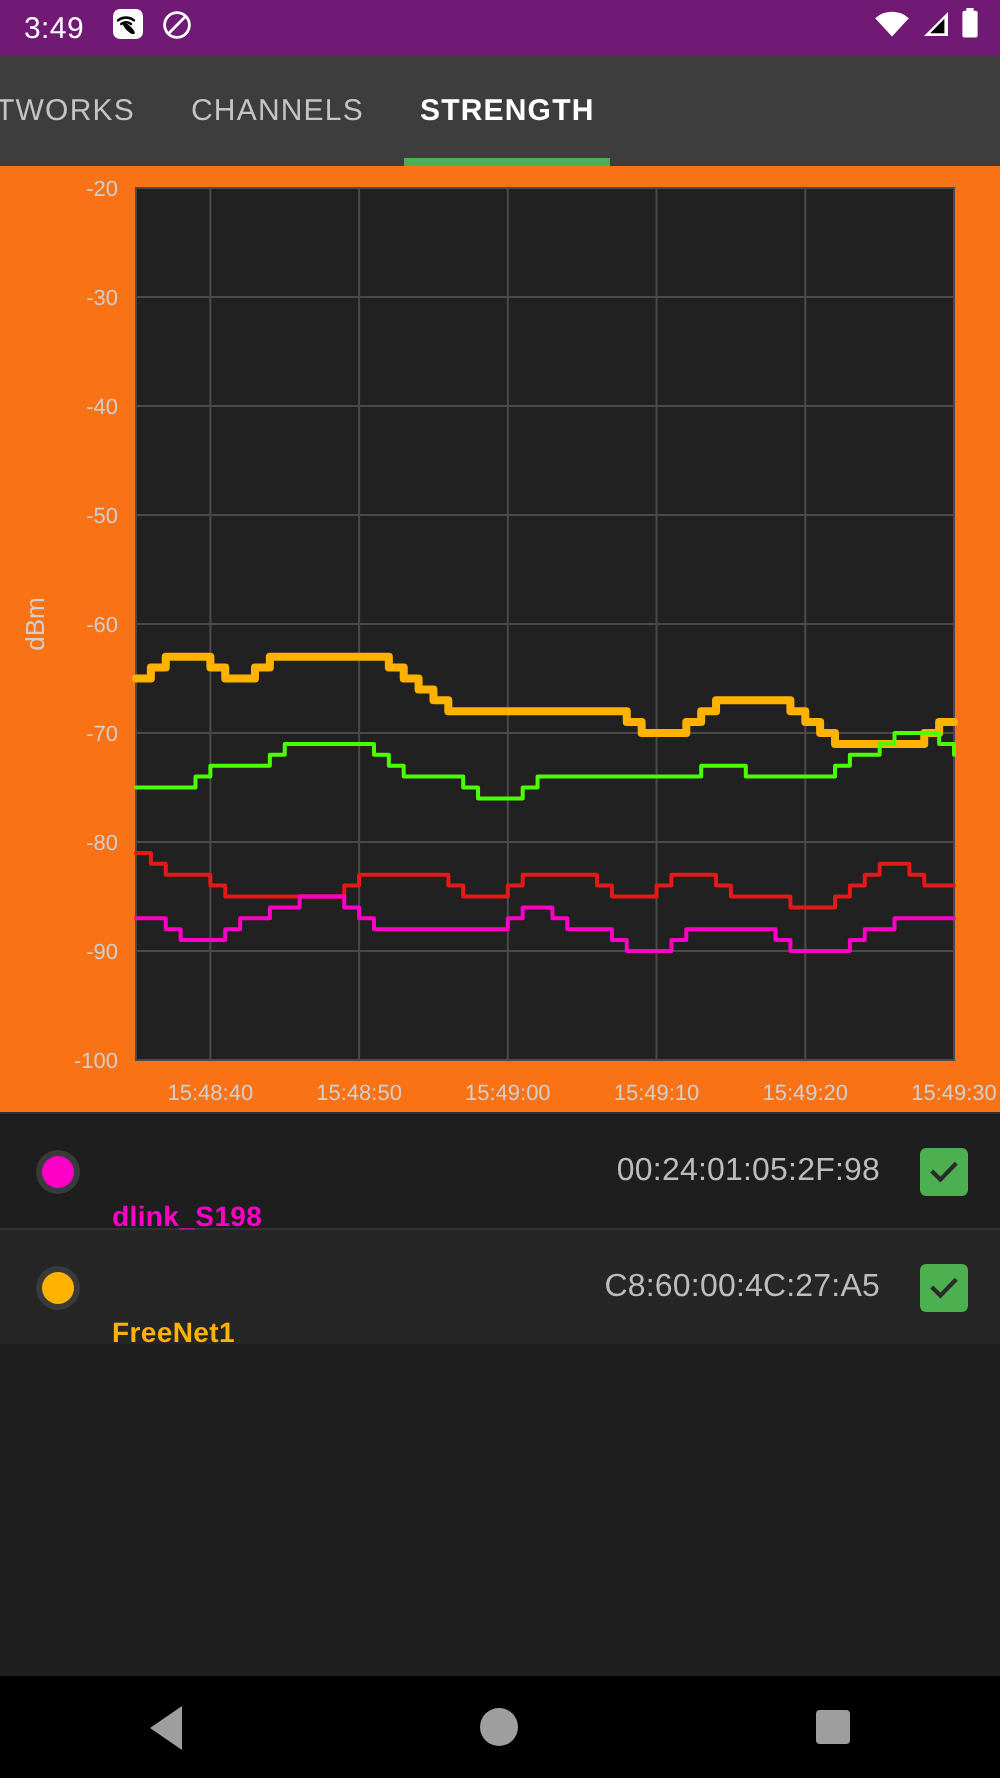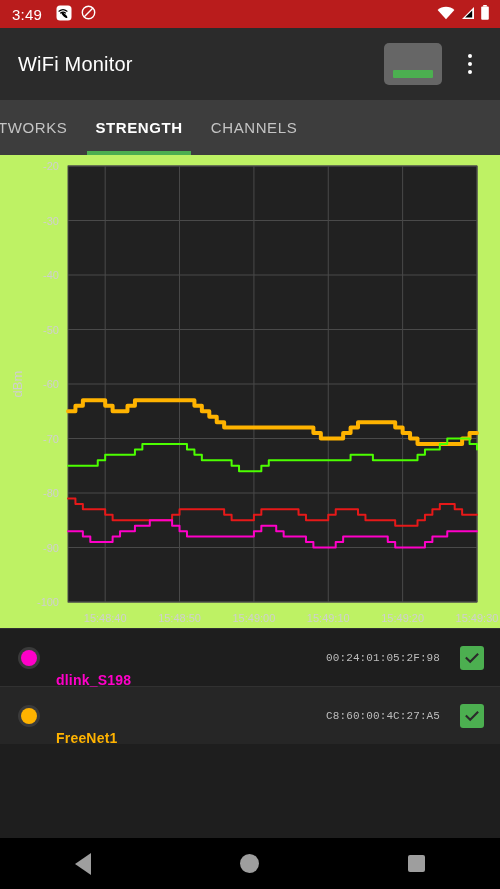--- a/index.html
+++ b/index.html
@@ -6,21 +6,21 @@
   html, body {
     width: 500px; height: 889px;
     background: #000;
     font-family: "Liberation Sans", sans-serif;
     overflow: hidden;
   }
   #app { position: relative; width: 500px; height: 889px; background: #1e1e1e; }
 
   
   .statusbar {
-    height: 28px; background: #b91c1c; color: #fff;
+    height: 28px; background: #701a75; color: #fff;
     display: flex; align-items: center; padding: 0 10px 0 12px;
     font-size: 15px; letter-spacing: .2px;
   }
   .sb-time { font-size: 15px; color: #fff; }
   .sb-left-icons { display: flex; align-items: center; gap: 9px; margin-left: 14px; }
   .sb-right { margin-left: auto; display: flex; align-items: center; gap: 5px; }
   .ic { display: block; }
 
   
   .appbar {
@@ -54,39 +54,39 @@
     flex: 0 0 auto;
   }
   .tab:first-child { margin-left: -38px; }
   .tab.active { color: #fff; font-weight: bold; }
   .tab.active .tab-underline {
     position: absolute; left: 6px; right: 6px; bottom: 0; height: 4px;
     background: #4caf50;
   }
 
   
-  .chart-wrap { position: relative; height: 473px; background: #bef264; }
+  .chart-wrap { position: relative; height: 473px; background: #f97316; }
   .chart-svg { display: block; }
 
   
   .legend { background: #1e1e1e; }
   .legend-row {
     height: 58px; display: flex; align-items: center;
     padding: 0 16px 0 18px; border-top: 1px solid #313131; cursor: pointer;
   }
   .legend-row.alt { background: #262626; }
   .dot-outer {
     width: 22px; height: 22px; border-radius: 50%;
     background: #3a3a3a; display: flex; align-items: center; justify-content: center;
     flex: 0 0 auto;
   }
   .dot { width: 16px; height: 16px; border-radius: 50%; }
   .ssid { margin-left: 16px; font-size: 14px; font-weight: bold; letter-spacing: .2px; margin-top: 44px; }
   .legend-spacer { flex: 1; }
-  .bssid { color: #bdbdbd; font-size: 11px; letter-spacing: .1px; font-family: Liberation Mono, monospace; }
+  .bssid { color: #bdbdbd; font-size: 16px; letter-spacing: .1px; font-family: Liberation Sans, sans-serif; }
   .cbox {
     width: 24px; height: 24px; background: #4caf50; border-radius: 3px;
     margin-left: 20px; display: flex; align-items: center; justify-content: center;
     flex: 0 0 auto; cursor: pointer;
   }
 
   
   .navbar {
     position: absolute; left: 0; bottom: 0; width: 500px; height: 51px;
     background: #000; display: flex; align-items: center; justify-content: space-around;
@@ -136,43 +136,31 @@
       </span>
       <span class="ic">
         <svg width="10" height="16" viewBox="0 0 10 16">
           <rect x="3.2" y="0" width="3.6" height="1.6" fill="#fff"></rect>
           <rect x="1.2" y="1.4" width="7.6" height="13.4" rx="1" fill="#fff"></rect>
         </svg>
       </span>
     </span>
   </div>
 
-  <div class="appbar">
-    <span class="app-title">WiFi Monitor</span>
-    <span class="appbar-spacer"></span>
-    <button class="signal-btn">
-      <span class="signal-bar"></span>
-    </button>
-    <div class="kebab">
-      <i></i>
-      <i></i>
-      <i></i>
-    </div>
-  </div>
 
   <div class="tabs">
     <div class="tab">
       <span>NETWORKS</span>
     </div>
+    <div class="tab">
+      <span>CHANNELS</span>
+    </div>
     <div class="tab active">
       <span>STRENGTH</span>
       <span class="tab-underline"></span>
-    </div>
-    <div class="tab">
-      <span>CHANNELS</span>
     </div>
   </div>
 
   <div class="chart-wrap">
     <svg class="chart-svg" id="chart" width="500" height="473" viewBox="0 0 500 473">
         <rect x="68" y="11" width="409" height="436" fill="#212121"></rect>
         <line x1="68" y1="11" x2="477" y2="11" stroke="#4a4a4a" stroke-width="1"></line>
         <text x="59" y="15" fill="#cfcfcf" font-size="11" text-anchor="end" font-family="&quot;Liberation Sans&quot;, sans-serif">-20</text>
         <line x1="68" y1="65.5" x2="477" y2="65.5" stroke="#4a4a4a" stroke-width="1"></line>
         <text x="59" y="69.5" fill="#cfcfcf" font-size="11" text-anchor="end" font-family="&quot;Liberation Sans&quot;, sans-serif">-30</text>

